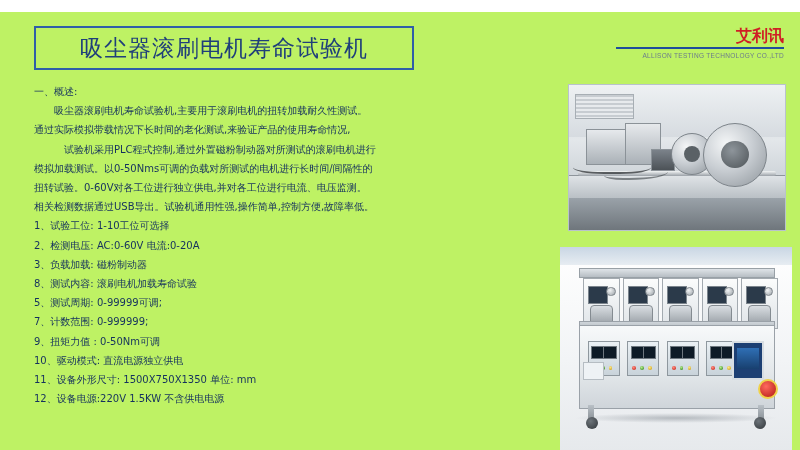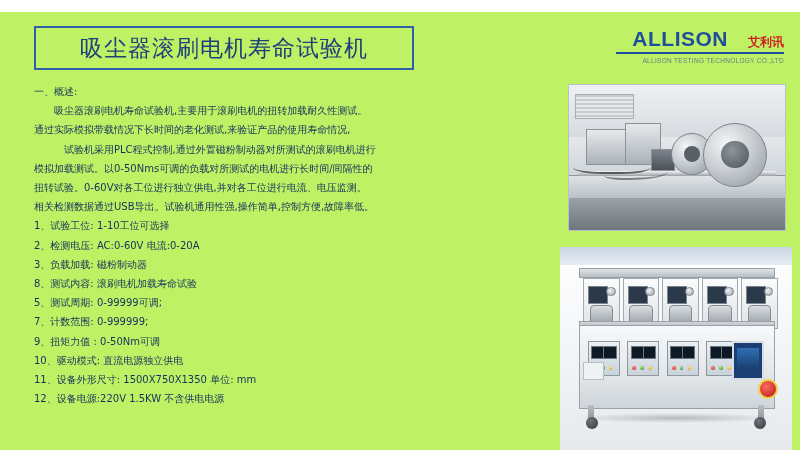--- a/index.html
+++ b/index.html
@@ -58,24 +58,24 @@
   }
   .logo-en {
     color: #1e4e9c;
     font-size: 21px;
     font-weight: bold;
     letter-spacing: 0.5px;
     font-family: "Liberation Sans", sans-serif;
   }
   .logo-cn {
     color: #cf1f25;
-    font-size: 12px;
+    font-size: 16px;
     font-weight: bold;
     margin-left: 20px;
-    font-family: Liberation Mono, monospace;
+    font-family: Liberation Serif, serif;
   }
   .logo-sub {
     color: #6b7b8c;
     font-size: 6.5px;
     letter-spacing: 0.3px;
     margin-top: 4px;
     font-family: "Liberation Sans", sans-serif;
   }
   .logo-rule {
     margin-top: 3px;
@@ -305,21 +305,20 @@
 <body>
 
 <div class="page">
 
   <div class="title-box">
     <div class="title-text">吸尘器滚刷电机寿命试验机</div>
   </div>
 
   <div class="logo">
     <div class="logo-row">
-      <span class="logo-en">ALLISON</span>
       <span class="logo-cn">艾利讯</span>
     </div>
     <div class="logo-rule"></div>
     <div class="logo-sub">ALLISON TESTING TECHNOLOGY CO.,LTD</div>
   </div>
 
   <div class="body-text">
     <p>一、概述:</p>
     <p class="indent2">吸尘器滚刷电机寿命试验机,主要用于滚刷电机的扭转加载耐久性测试。</p>
     <p>通过实际模拟带载情况下长时间的老化测试,来验证产品的使用寿命情况,</p>

